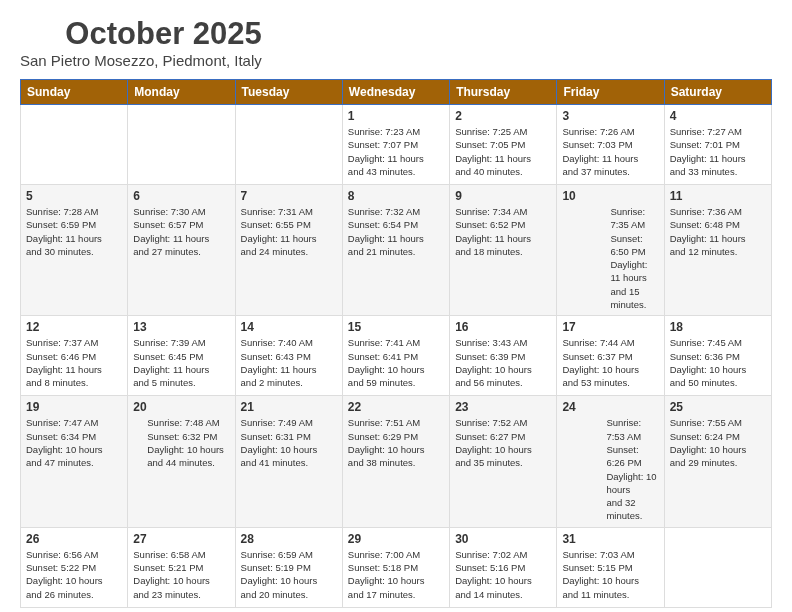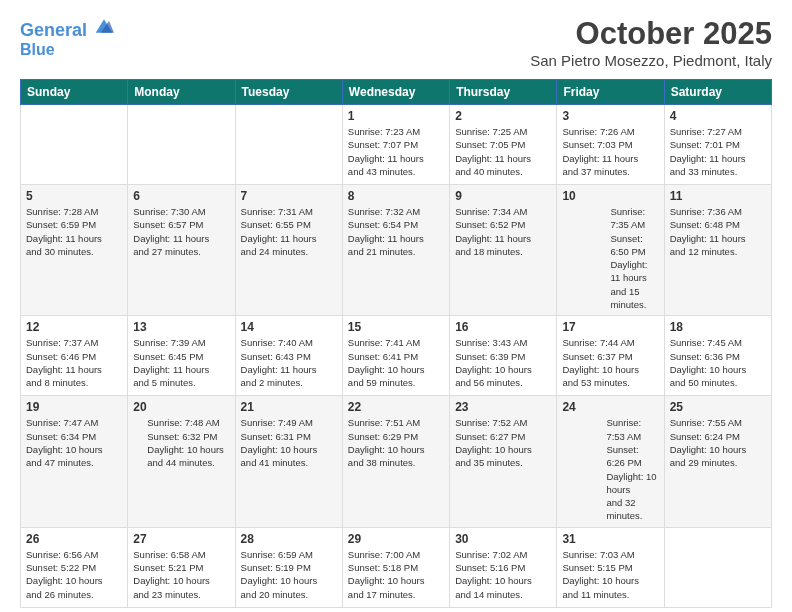--- a/index.html
+++ b/index.html
@@ -48,21 +48,21 @@
     .location {
       font-size: 15px;
       color: #444;
     }
     .calendar {
       width: 100%;
       border-collapse: collapse;
       border: 1px solid #ccc;
     }
     .calendar th {
-      background: #0f766e;
+      background: #a16207;
       color: #fff;
       font-size: 12px;
       font-weight: bold;
       padding: 5px 6px;
       text-align: left;
       border: 1px solid #3a6dc0;
     }
     .calendar td {
       width: 14.28%;
       vertical-align: top;
@@ -89,35 +89,20 @@
     }
     .empty-cell {
       background: #fff !important;
     }
   </style>
 </head>
 <body>
 
 <div class="page">
   <div class="header">
-    <div class="logo">
-      <div>
-        <div style="display:flex;align-items:center;">
-          <div class="logo-text">
-            <span>General</span>
-            <svg class="logo-icon" viewBox="0 0 24 20">
-              <polygon points="2,18 12,2 22,18" fill="#4a90d9"></polygon>
-              <polygon points="8,18 18,4 24,18" fill="#2a5db0" opacity="0.7"></polygon>
-            </svg>
-          </div>
-          <div style="width:0"></div>
-        </div>
-        <div class="logo-text" style="color:#4a90d9;font-size:16px;">Blue</div>
-      </div>
-    </div>
     <div class="title-area">
       <div class="month-title">October 2025</div>
       <div class="location">San Pietro Mosezzo, Piedmont, Italy</div>
     </div>
   </div>
 
   <table class="calendar">
     <thead>
       <tr>
       <th>Sunday</th>

